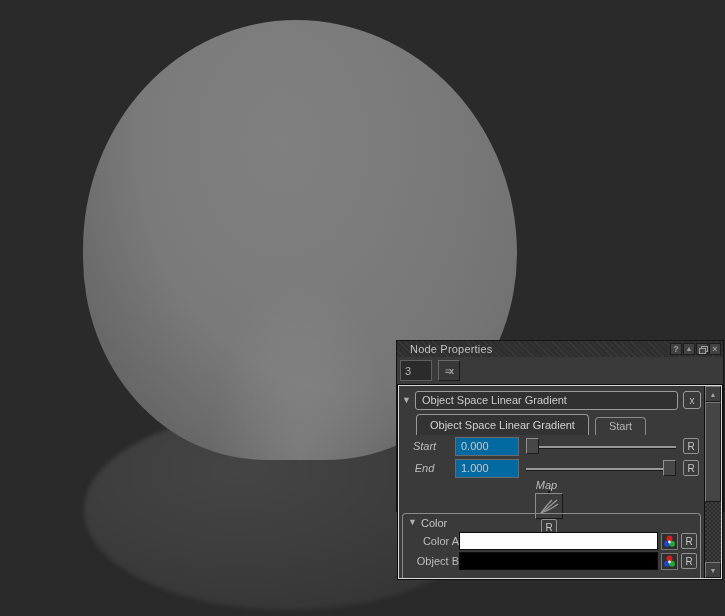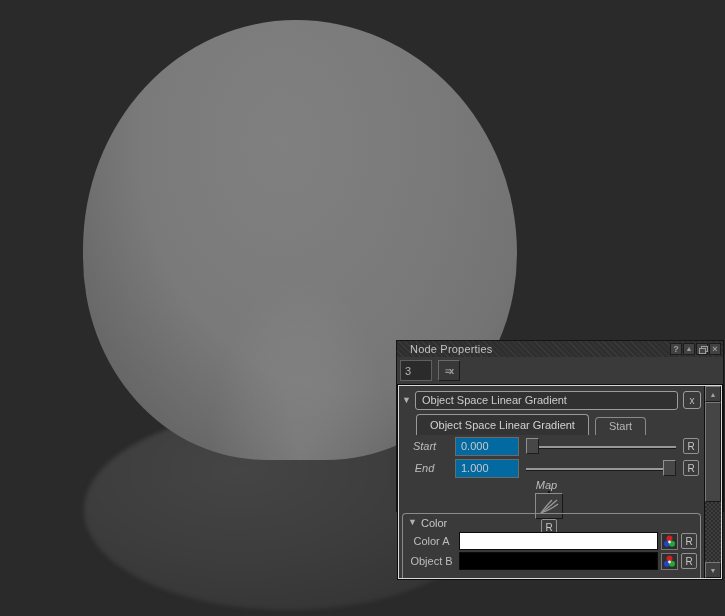--- a/index.html
+++ b/index.html
@@ -106,21 +106,21 @@
     border:1px solid;border-color:#8c8c8c #181818 #181818 #8c8c8c;
     display:flex;align-items:center;justify-content:center;padding:0;
   }
 
   .color-group{
     margin:4px 3px 0 3px;flex:1;border:1px solid #8a8a8a;border-bottom:none;
     border-radius:4px 4px 0 0;overflow:hidden;
   }
   .group-header{display:flex;align-items:center;height:17px;padding-left:5px;color:#c6c6c6;}
   .color-row{display:flex;align-items:center;height:20px;padding:0 3px 0 1px;}
-  .color-row .lbl{width:55px;text-align:center;padding-left:0;flex:none;white-space:nowrap;}
+  .color-row .lbl{width:55px;text-align:right;padding-left:0;flex:none;white-space:nowrap;}
   .swatch{flex:1;height:18px;border:1px solid #0c0c0c;}
   .rgb-btn{
     width:17px;height:17px;margin:0 3px;flex:none;background:#2e2e2e;border:1px solid #777;
     display:flex;align-items:center;justify-content:center;padding:0;
   }
 
   .scroll-col{width:17px;flex:none;display:flex;flex-direction:column;border-left:1px solid #101010;background:#2d2d2d;}
   .sb-btn{
     height:16px;flex:none;background:#3f3f3f;border:1px solid;border-color:#7a7a7a #191919 #191919 #7a7a7a;
     color:#a2a2a2;font-size:7px;display:flex;align-items:center;justify-content:center;padding:0;

